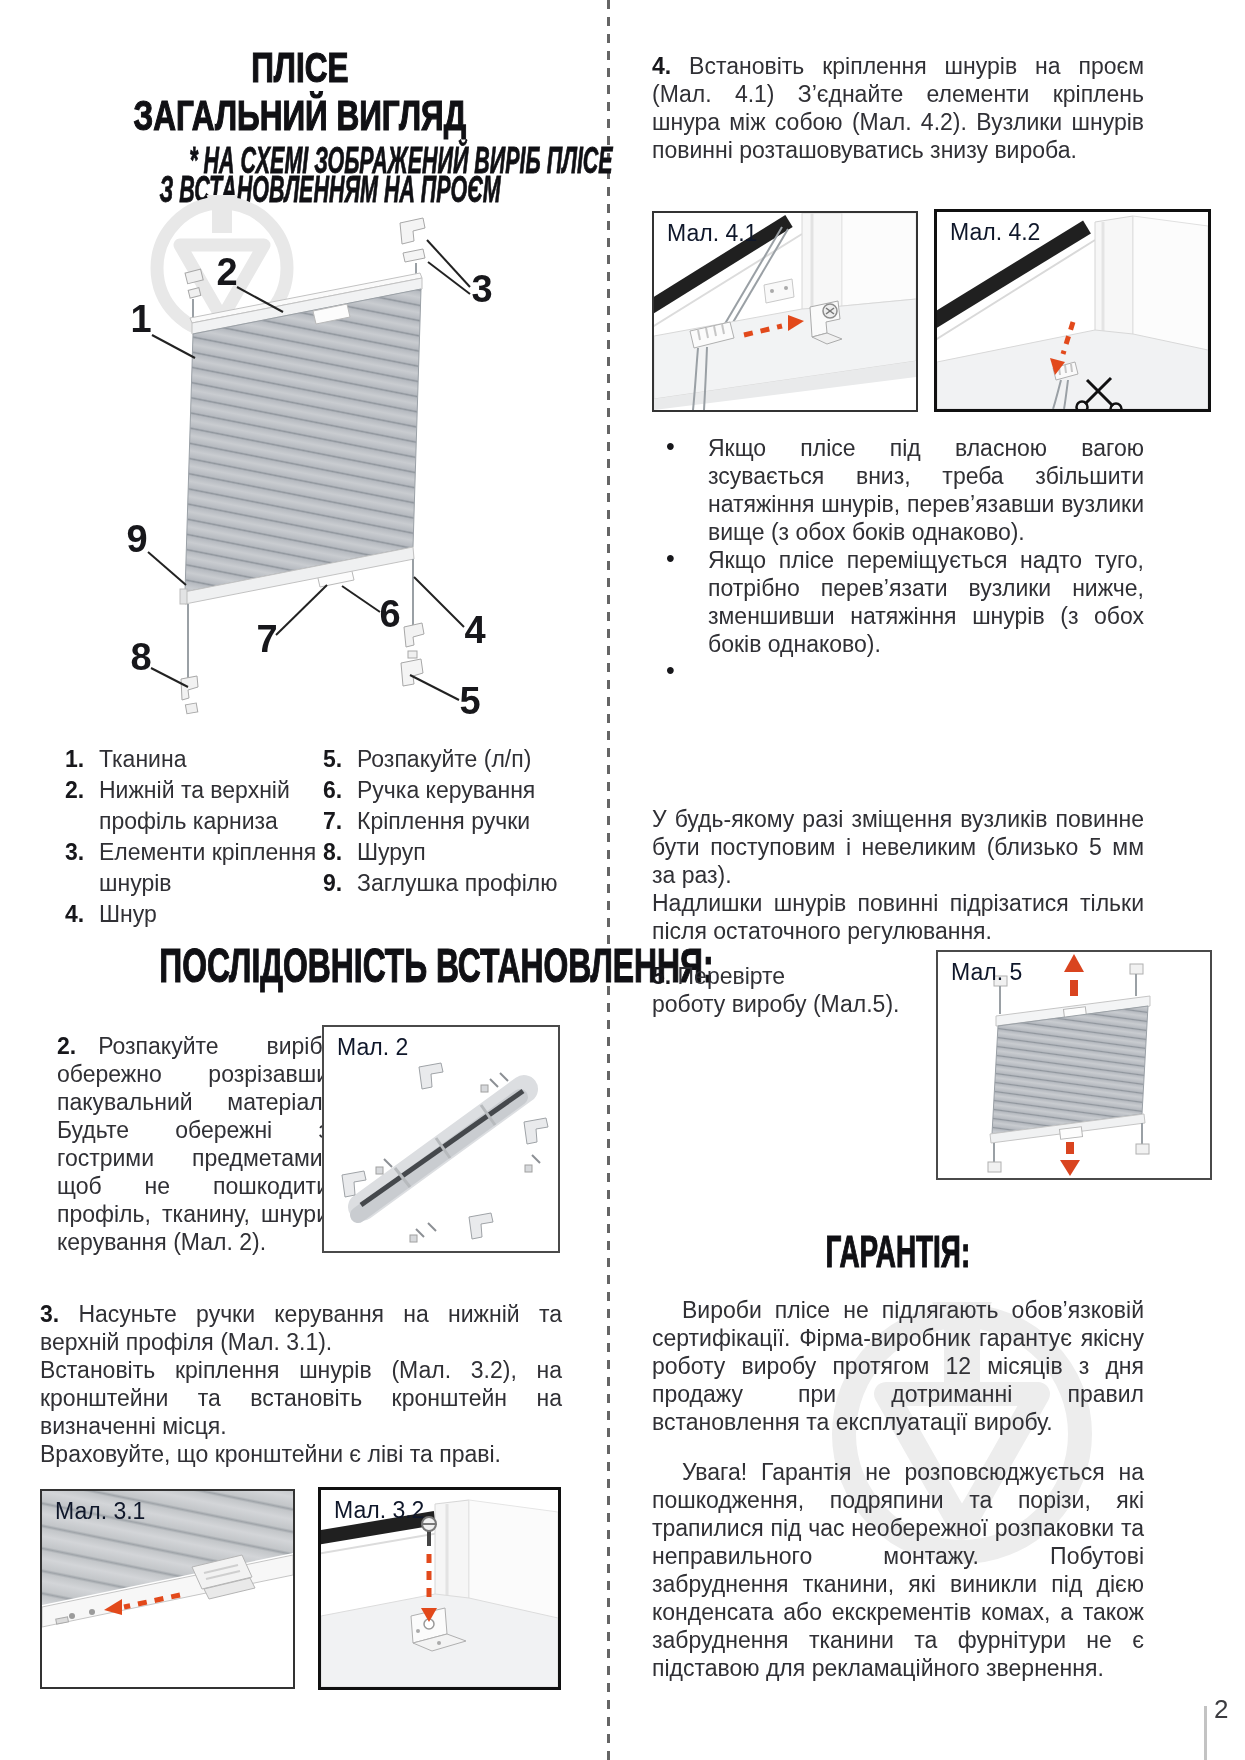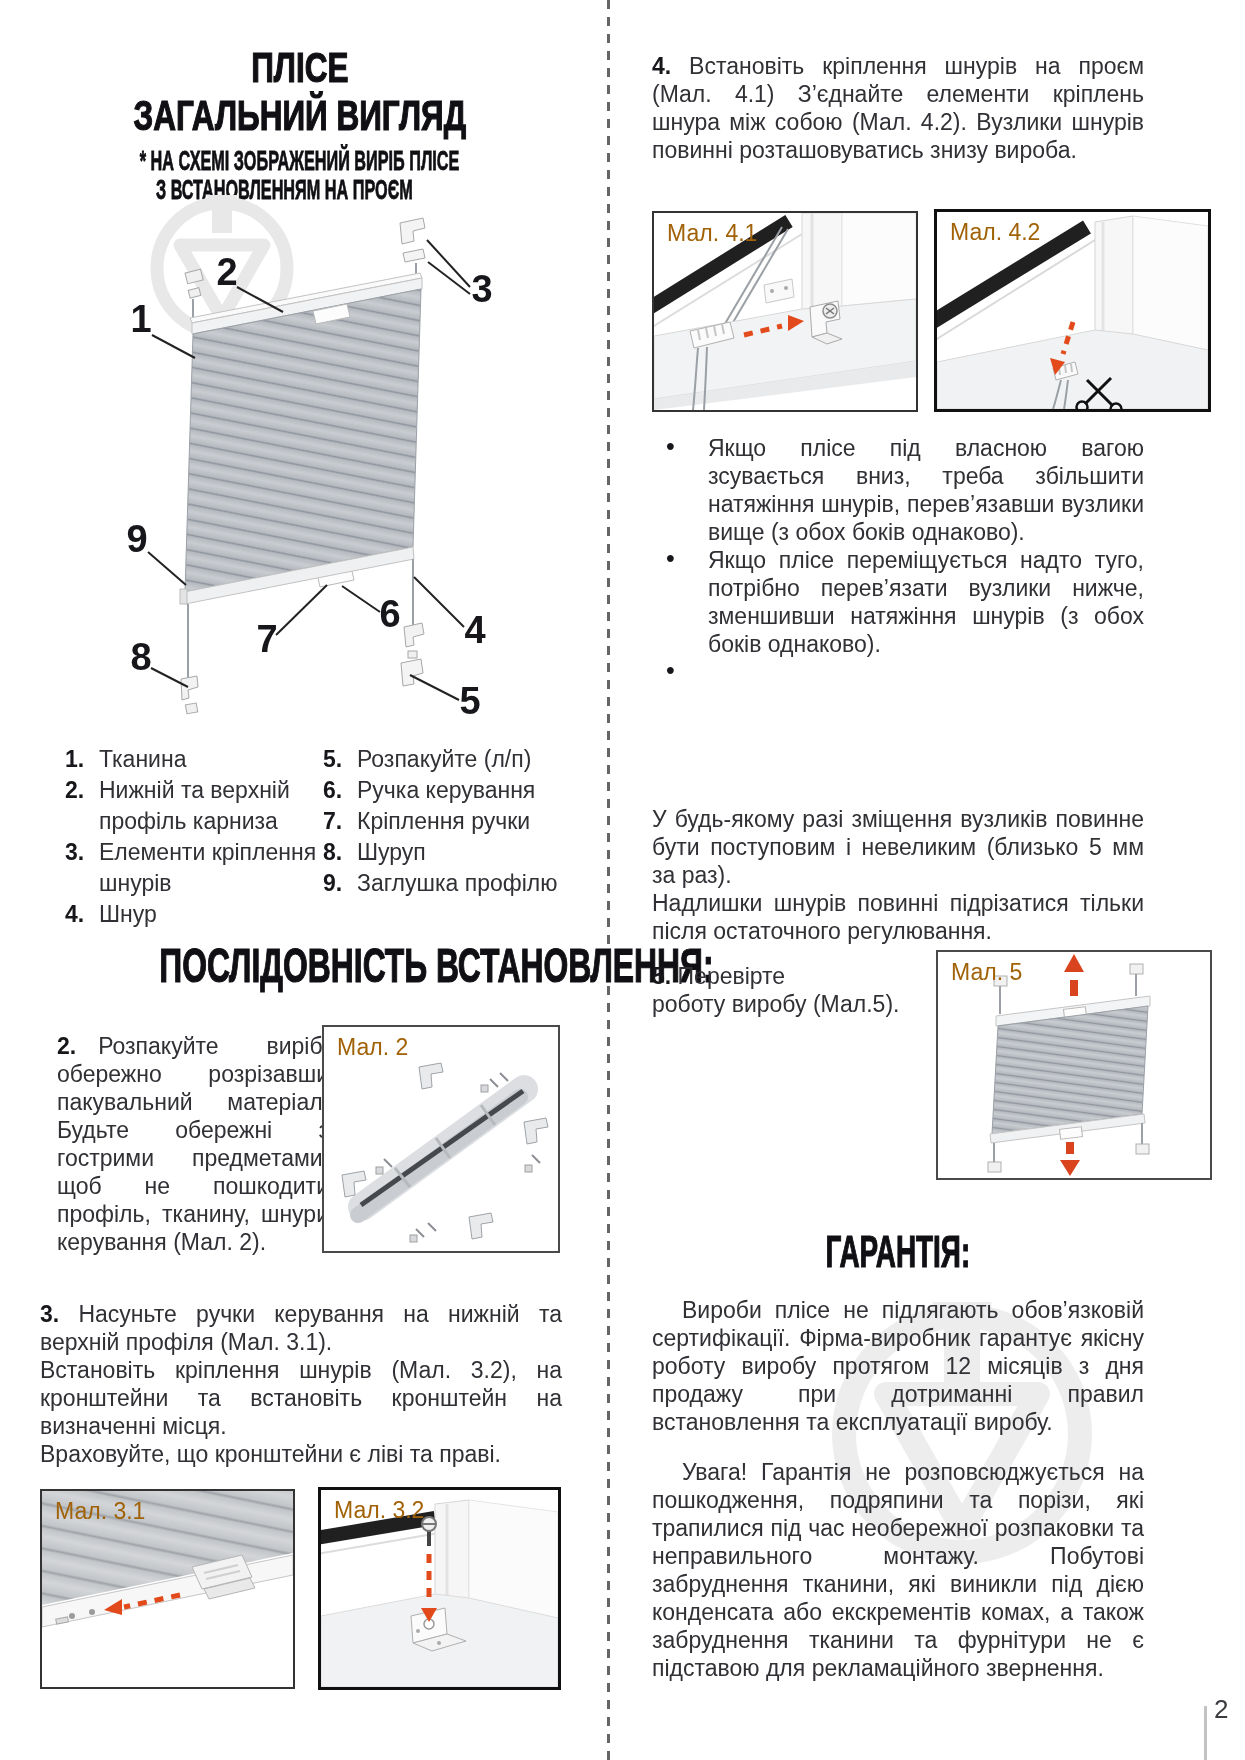--- a/index.html
+++ b/index.html
@@ -10,21 +10,21 @@
   
   .hdr { font-weight:700; color:#101014; text-align:center; }
   .cond { display:inline-block; white-space:nowrap; transform-origin:50% 50%;
           -webkit-text-stroke:1.2px #101014; }
   .c75 { transform:scaleX(0.75); }
   .c65 { transform:scaleX(0.65); }
   .c62 { transform:scaleX(0.62); }
   .c58 { transform:scaleX(0.58); -webkit-text-stroke:0.8px #101014; }
 
   .title { left:40px; top:44px; width:520px; font-size:42px; line-height:48px; }
-  .subtitle { left:24px; top:146px; width:520px; font-size:28px; line-height:29px; }
+  .subtitle { left:36px; top:146px; width:520px; font-size:37px; line-height:29px;font-style:italic; }
   .section-title { left:10px; top:940px; width:580px; font-size:49px; line-height:50px; }
   .warranty-title { left:652px; top:1226px; width:492px; font-size:45px; line-height:52px; }
 
   
   .bt { font-size:23px; line-height:28px; text-align:justify; }
   .num { font-weight:700; color:#17171b; }
   .step2 { left:40px; top:1015px; width:272px; }
   .step2 .num { margin-right:22px; }
   .step3 { left:40px; top:1300px; width:522px; }
   .step4 { left:652px; top:52px; width:492px; }
@@ -42,21 +42,21 @@
   .leg-num { position:absolute; left:0; top:0; font-weight:700; color:#17171b; }
 
   
   .blist { left:652px; top:434px; width:492px; }
   .bitem { position:relative; padding-left:56px; font-size:23px; line-height:28px; text-align:justify; }
   .bdot { position:absolute; left:14px; top:-2px; font-size:25px; color:#17171b; }
 
   
   .fig { position:absolute; background:#fff; box-sizing:border-box; }
   .fig svg { display:block; width:100%; height:100%; }
-  .fig-label { position:absolute; left:13px; top:7px; font-size:23px; color:#a16207; z-index:2; }
+  .fig-label { position:absolute; left:13px; top:7px; font-size:23px; color:#0f172a; z-index:2; }
   .fig2  { left:322px; top:1025px; width:238px; height:228px; border:2px solid #4a4a4a; }
   .fig31 { left:40px;  top:1489px; width:255px; height:200px; border:2px solid #333; }
   .fig32 { left:318px; top:1487px; width:243px; height:203px; border:3px solid #101010; }
   .fig41 { left:652px; top:211px; width:266px; height:201px; border:2px solid #333; }
   .fig42 { left:934px; top:209px; width:277px; height:203px; border:3px solid #101010;text-align:right; }
   .fig5  { left:936px; top:950px; width:276px; height:230px; border:2px solid #4a4a4a; }
 
   
   .divider { position:absolute; left:607px; top:0; width:3px; height:1760px;
              background:repeating-linear-gradient(to bottom,#656565 0 9px,transparent 9px 17px); }

